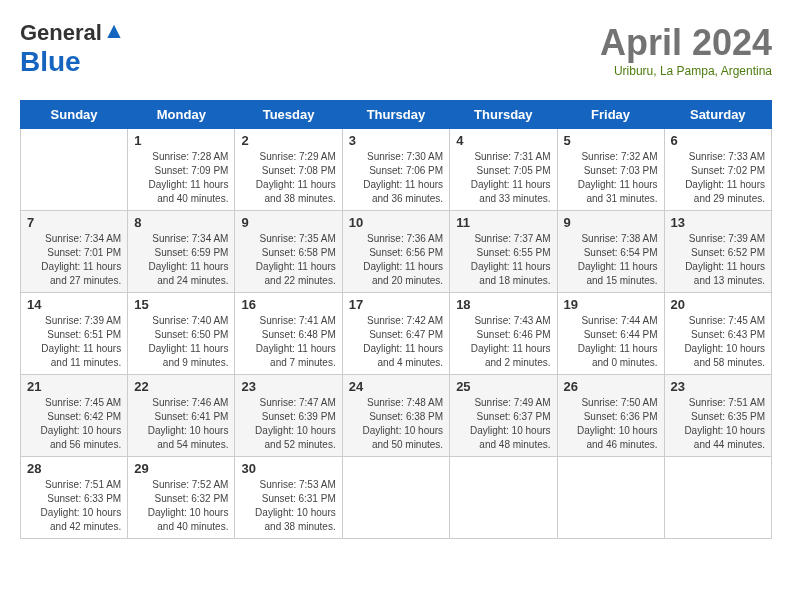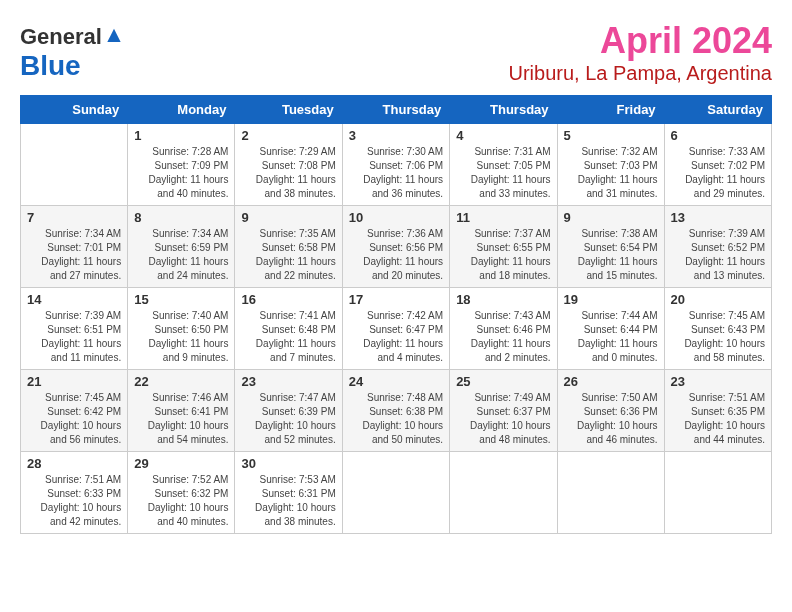--- a/index.html
+++ b/index.html
@@ -5,23 +5,23 @@
     * { box-sizing: border-box; margin: 0; padding: 0; }
     body {
       font-family: Arial, sans-serif;
       background: #fff;
       width: 792px;
       min-height: 612px;
       padding: 20px;
     }
     .header-area {
       display: flex;
-      align-items: center;
+      align-items: flex-end;
       justify-content: space-between;
-      margin-bottom: 10px;
+      margin-bottom: 22px;
     }
     .logo {
       display: flex;
       flex-direction: column;
       align-items: flex-start;
     }
     .logo-text {
       display: flex;
       align-items: center;
     }
@@ -39,38 +39,38 @@
       width: 20px;
       height: 20px;
       margin-left: 2px;
     }
     .title-area {
       text-align: right;
     }
     .month-title {
       font-size: 36px;
       font-weight: bold;
-      color: #ec4899;
+      color: #737373;
     }
     .location-title {
-      font-size: 20px;
-      color: #b91c1c;
+      font-size: 12px;
+      color: #4d7c0f;
     }
     .calendar {
       width: 100%;
       border-collapse: collapse;
       border: 1px solid #ccc;
     }
     .calendar th {
       background-color: #1565c0;
       color: #fff;
       font-size: 13px;
       font-weight: bold;
       padding: 6px 8px;
-      text-align: right;
+      text-align: center;
       border: 1px solid #1565c0;
     }
     .calendar td {
       vertical-align: top;
       border: 1px solid #ccc;
       padding: 4px 6px;
       font-size: 10.5px;
       color: #333;
       width: 108px;
       min-height: 90px;

